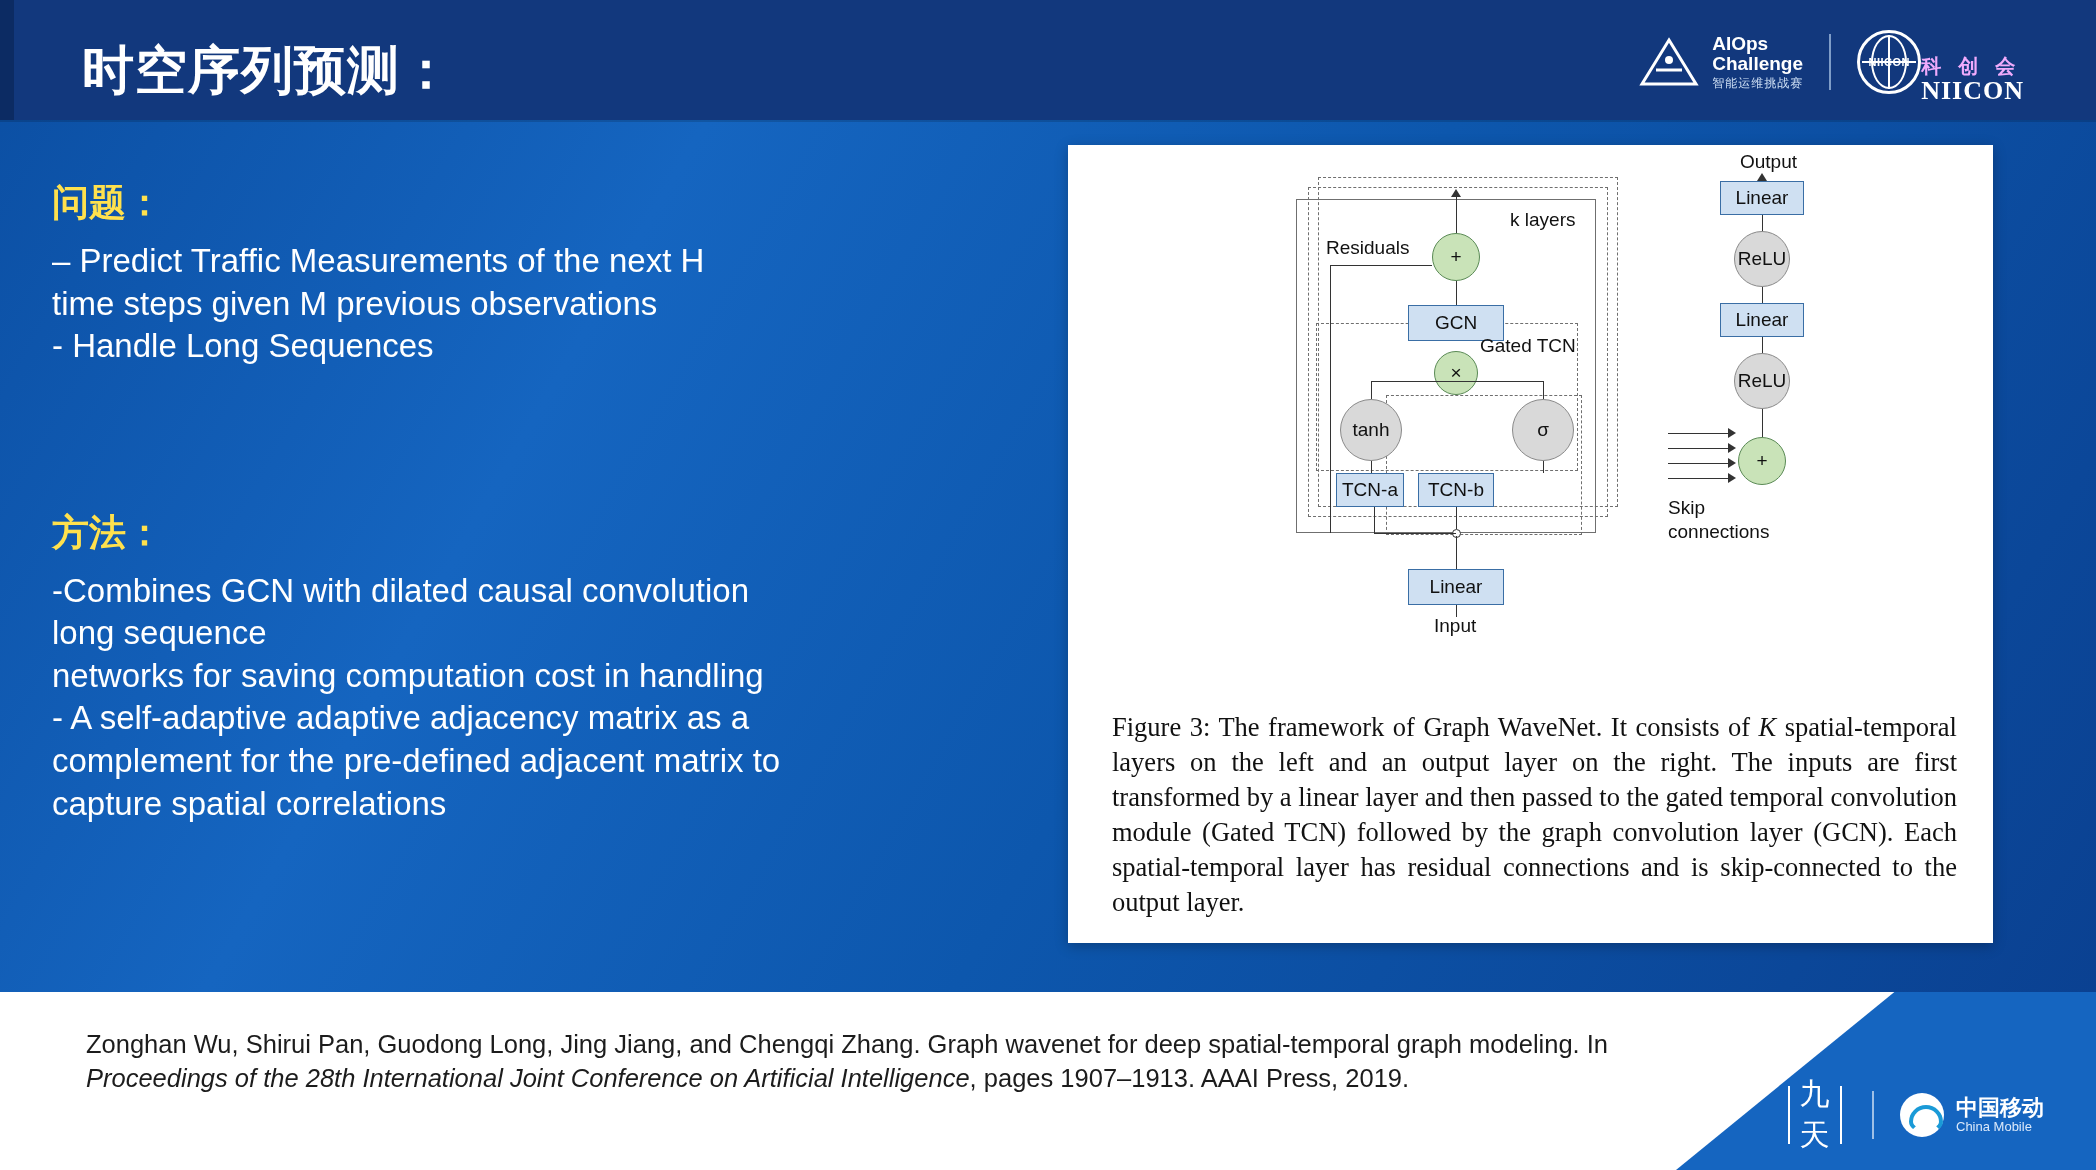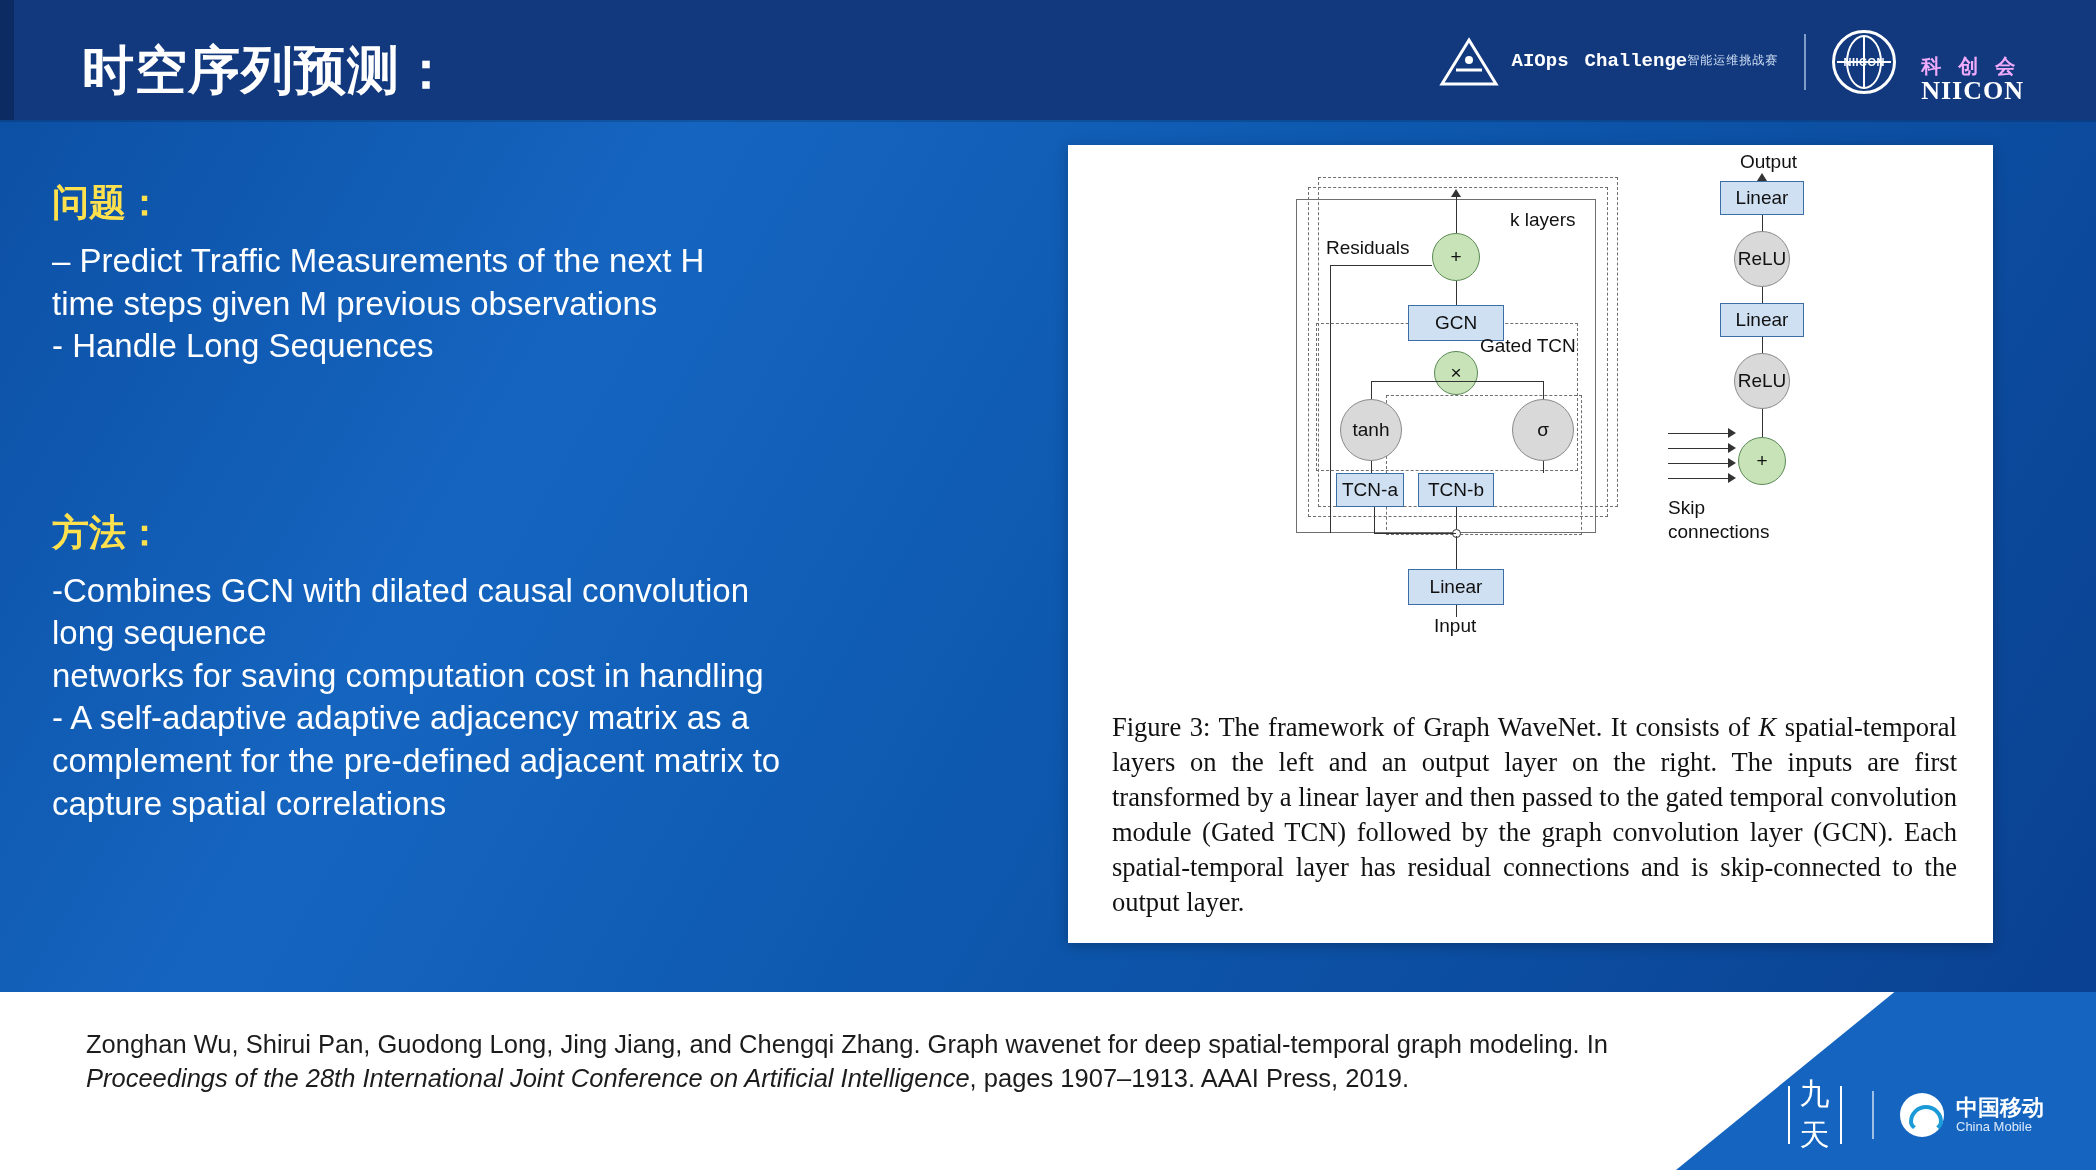--- a/index.html
+++ b/index.html
@@ -66,41 +66,40 @@
     display: flex;
     align-items: center;
     gap: 12px;
   }
   .logo-aiops-mark {
     width: 62px; height: 52px;
     position: relative;
   }
   .logo-aiops-text {
     display: flex;
-    flex-direction: row;
+    flex-direction: column;
     justify-content: center;
     line-height: 1.05;
-    font-family: Liberation Mono, monospace;
   }
   .logo-aiops-text .l1 {
     font-size: 19px; font-weight: bold; color: #ffffff;
   }
   .logo-aiops-text .l2 {
-    font-size: 19px; font-weight: bold; color: #ffffff; margin-left: 16px;
+    font-size: 19px; font-weight: bold; color: #ffffff;
   }
   .logo-aiops-text .l3 {
     font-size: 12px; color: #cfe0f5; margin-top: 3px; letter-spacing: 1px;
   }
   .logo-divider {
     width: 2px; height: 56px;
     background: #7f9dc8;
     margin: 0 26px;
   }
   .logo-niicon {
-    display: flex; align-items: center; gap: 25px;
+    display: flex; align-items: center; gap: 0;
   }
   .logo-globe {
     width: 58px; height: 58px;
     border: 3px solid #ffffff;
     border-radius: 50%;
     position: relative;
   }
   .logo-globe::before {
     content: "";
     position: absolute; left: 50%; top: 2px; bottom: 2px;

